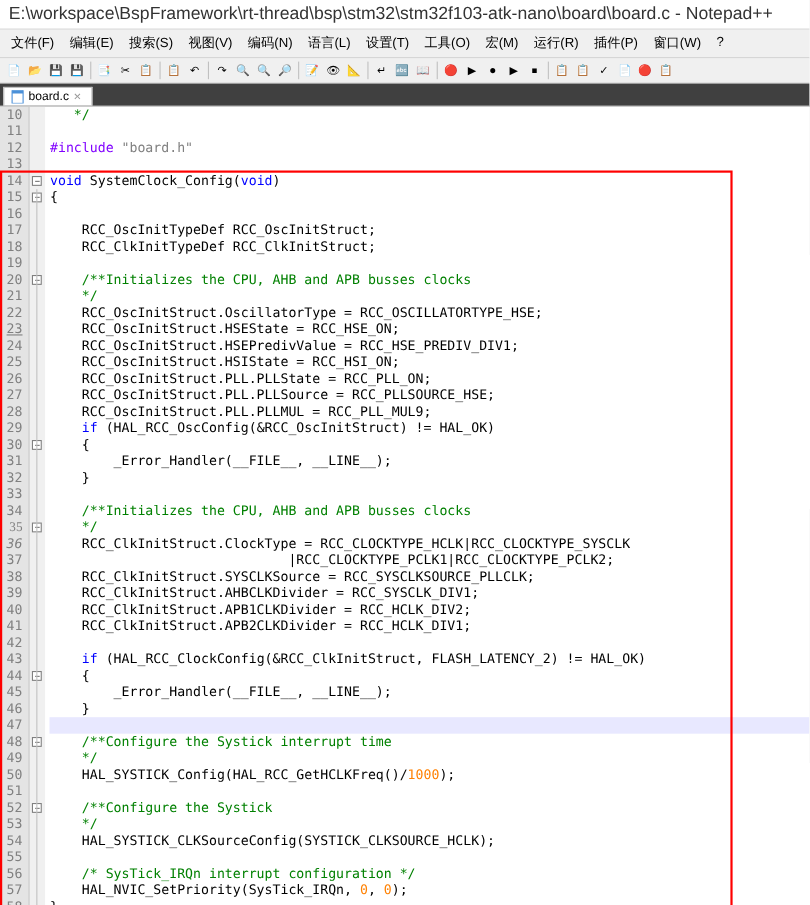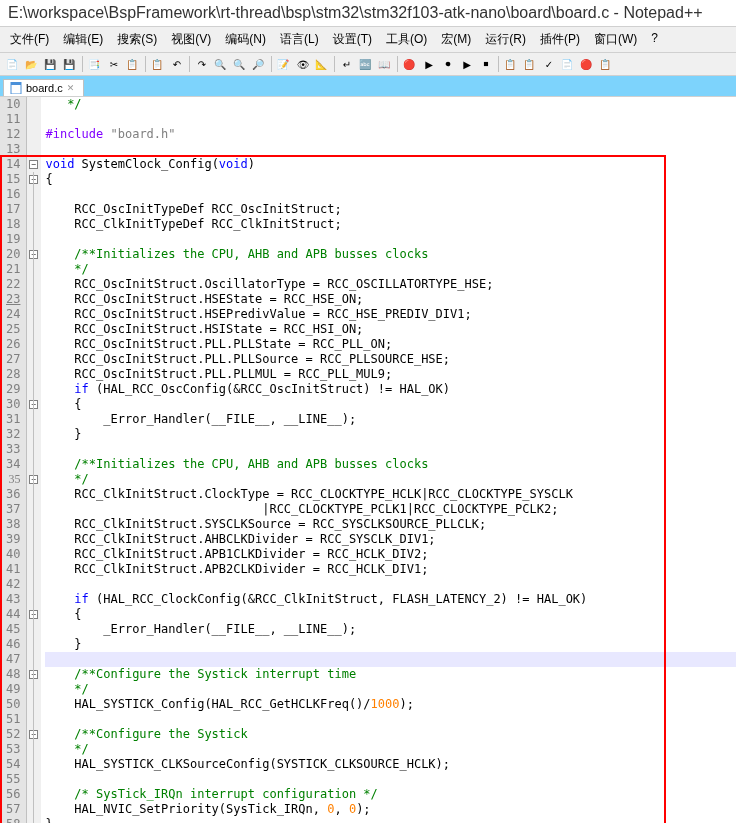--- a/index.html
+++ b/index.html
@@ -3,21 +3,21 @@
 <meta charset="utf-8">
 <style>
 *{margin:0;padding:0;box-sizing:border-box}
 body{font-family:"Segoe UI",Tahoma,sans-serif;font-size:12px;background:#f0f0f0;width:736px;height:823px;overflow:hidden;display:flex;flex-direction:column}
 .title-bar{background:#fff;border-bottom:1px solid #d0d0d0;padding:4px 8px;font-size:16px;color:#333;white-space:nowrap;overflow:hidden}
 .menu-bar{background:#f0f0f0;border-bottom:1px solid #d0d0d0;padding:2px 4px;display:flex;gap:2px}
 .menu-item{padding:2px 6px;cursor:pointer;font-size:12px}
 .toolbar{background:#f0f0f0;border-bottom:1px solid #d0d0d0;padding:2px 4px;display:flex;gap:1px;flex-wrap:nowrap;overflow:hidden}
 .tb-btn{width:18px;height:18px;display:flex;align-items:center;justify-content:center;font-size:10px;cursor:pointer;border:1px solid transparent}
 .tb-sep{width:1px;height:16px;background:#c0c0c0;margin:1px 2px}
-.tab-bar{background:#7dd3fc;border-bottom:1px solid #d0d0d0;display:flex;padding-top:3px;padding-left:3px}
+.tab-bar{background:#404040;border-bottom:1px solid #d0d0d0;display:flex;padding-top:3px;padding-left:3px}
 .tab{background:#fff;border:1px solid #c0c0c0;border-bottom:none;padding:2px 6px;display:flex;align-items:center;gap:4px;font-size:11px}
 .tab-icon{width:12px;height:12px;display:inline-block}
 .tab-close{width:10px;height:10px;font-size:9px;cursor:pointer;color:#999}
 .editor{flex:1;background:#fff;display:flex;overflow:hidden;position:relative}
 .gutter{background:#e4e4e4;color:#808080;font-family:Consolas,monospace;font-size:12px;text-align:right;padding:0 6px;user-select:none;line-height:15px;border-right:1px solid #c0c0c0}
 .fold{width:14px;background:#f0f0f0;font-family:Consolas,monospace;font-size:12px;line-height:15px;text-align:center;color:#808080;user-select:none;position:relative}
 .fold-mark{position:absolute;left:2px;width:9px;height:9px;border:1px solid #808080;background:#fff;font-size:8px;line-height:7px;text-align:center;cursor:pointer;color:#333}
 .fold-line{position:absolute;left:6px;width:1px;background:#c0c0c0}
 .code{flex:1;font-family:Consolas,monospace;font-size:12px;line-height:15px;white-space:pre;padding-left:4px;color:#000;position:relative}
 .code-line{height:15px}
@@ -127,21 +127,21 @@
       <div style="height: 15px;">26</div>
       <div style="height: 15px;">27</div>
       <div style="height: 15px;">28</div>
       <div style="height: 15px;">29</div>
       <div style="height: 15px;">30</div>
       <div style="height: 15px;">31</div>
       <div style="height: 15px;">32</div>
       <div style="height: 15px;">33</div>
       <div style="height: 15px;">34</div>
       <div style="height: 15px; font-family: Liberation Serif, serif;">35</div>
-      <div style="height: 15px;">36</div>
+      <div style="height: 15px; font-style: italic;">36</div>
       <div style="height: 15px;">37</div>
       <div style="height: 15px;">38</div>
       <div style="height: 15px;">39</div>
       <div style="height: 15px;">40</div>
       <div style="height: 15px;">41</div>
       <div style="height: 15px;">42</div>
       <div style="height: 15px;">43</div>
       <div style="height: 15px;">44</div>
       <div style="height: 15px;">45</div>
       <div style="height: 15px;">46</div>

